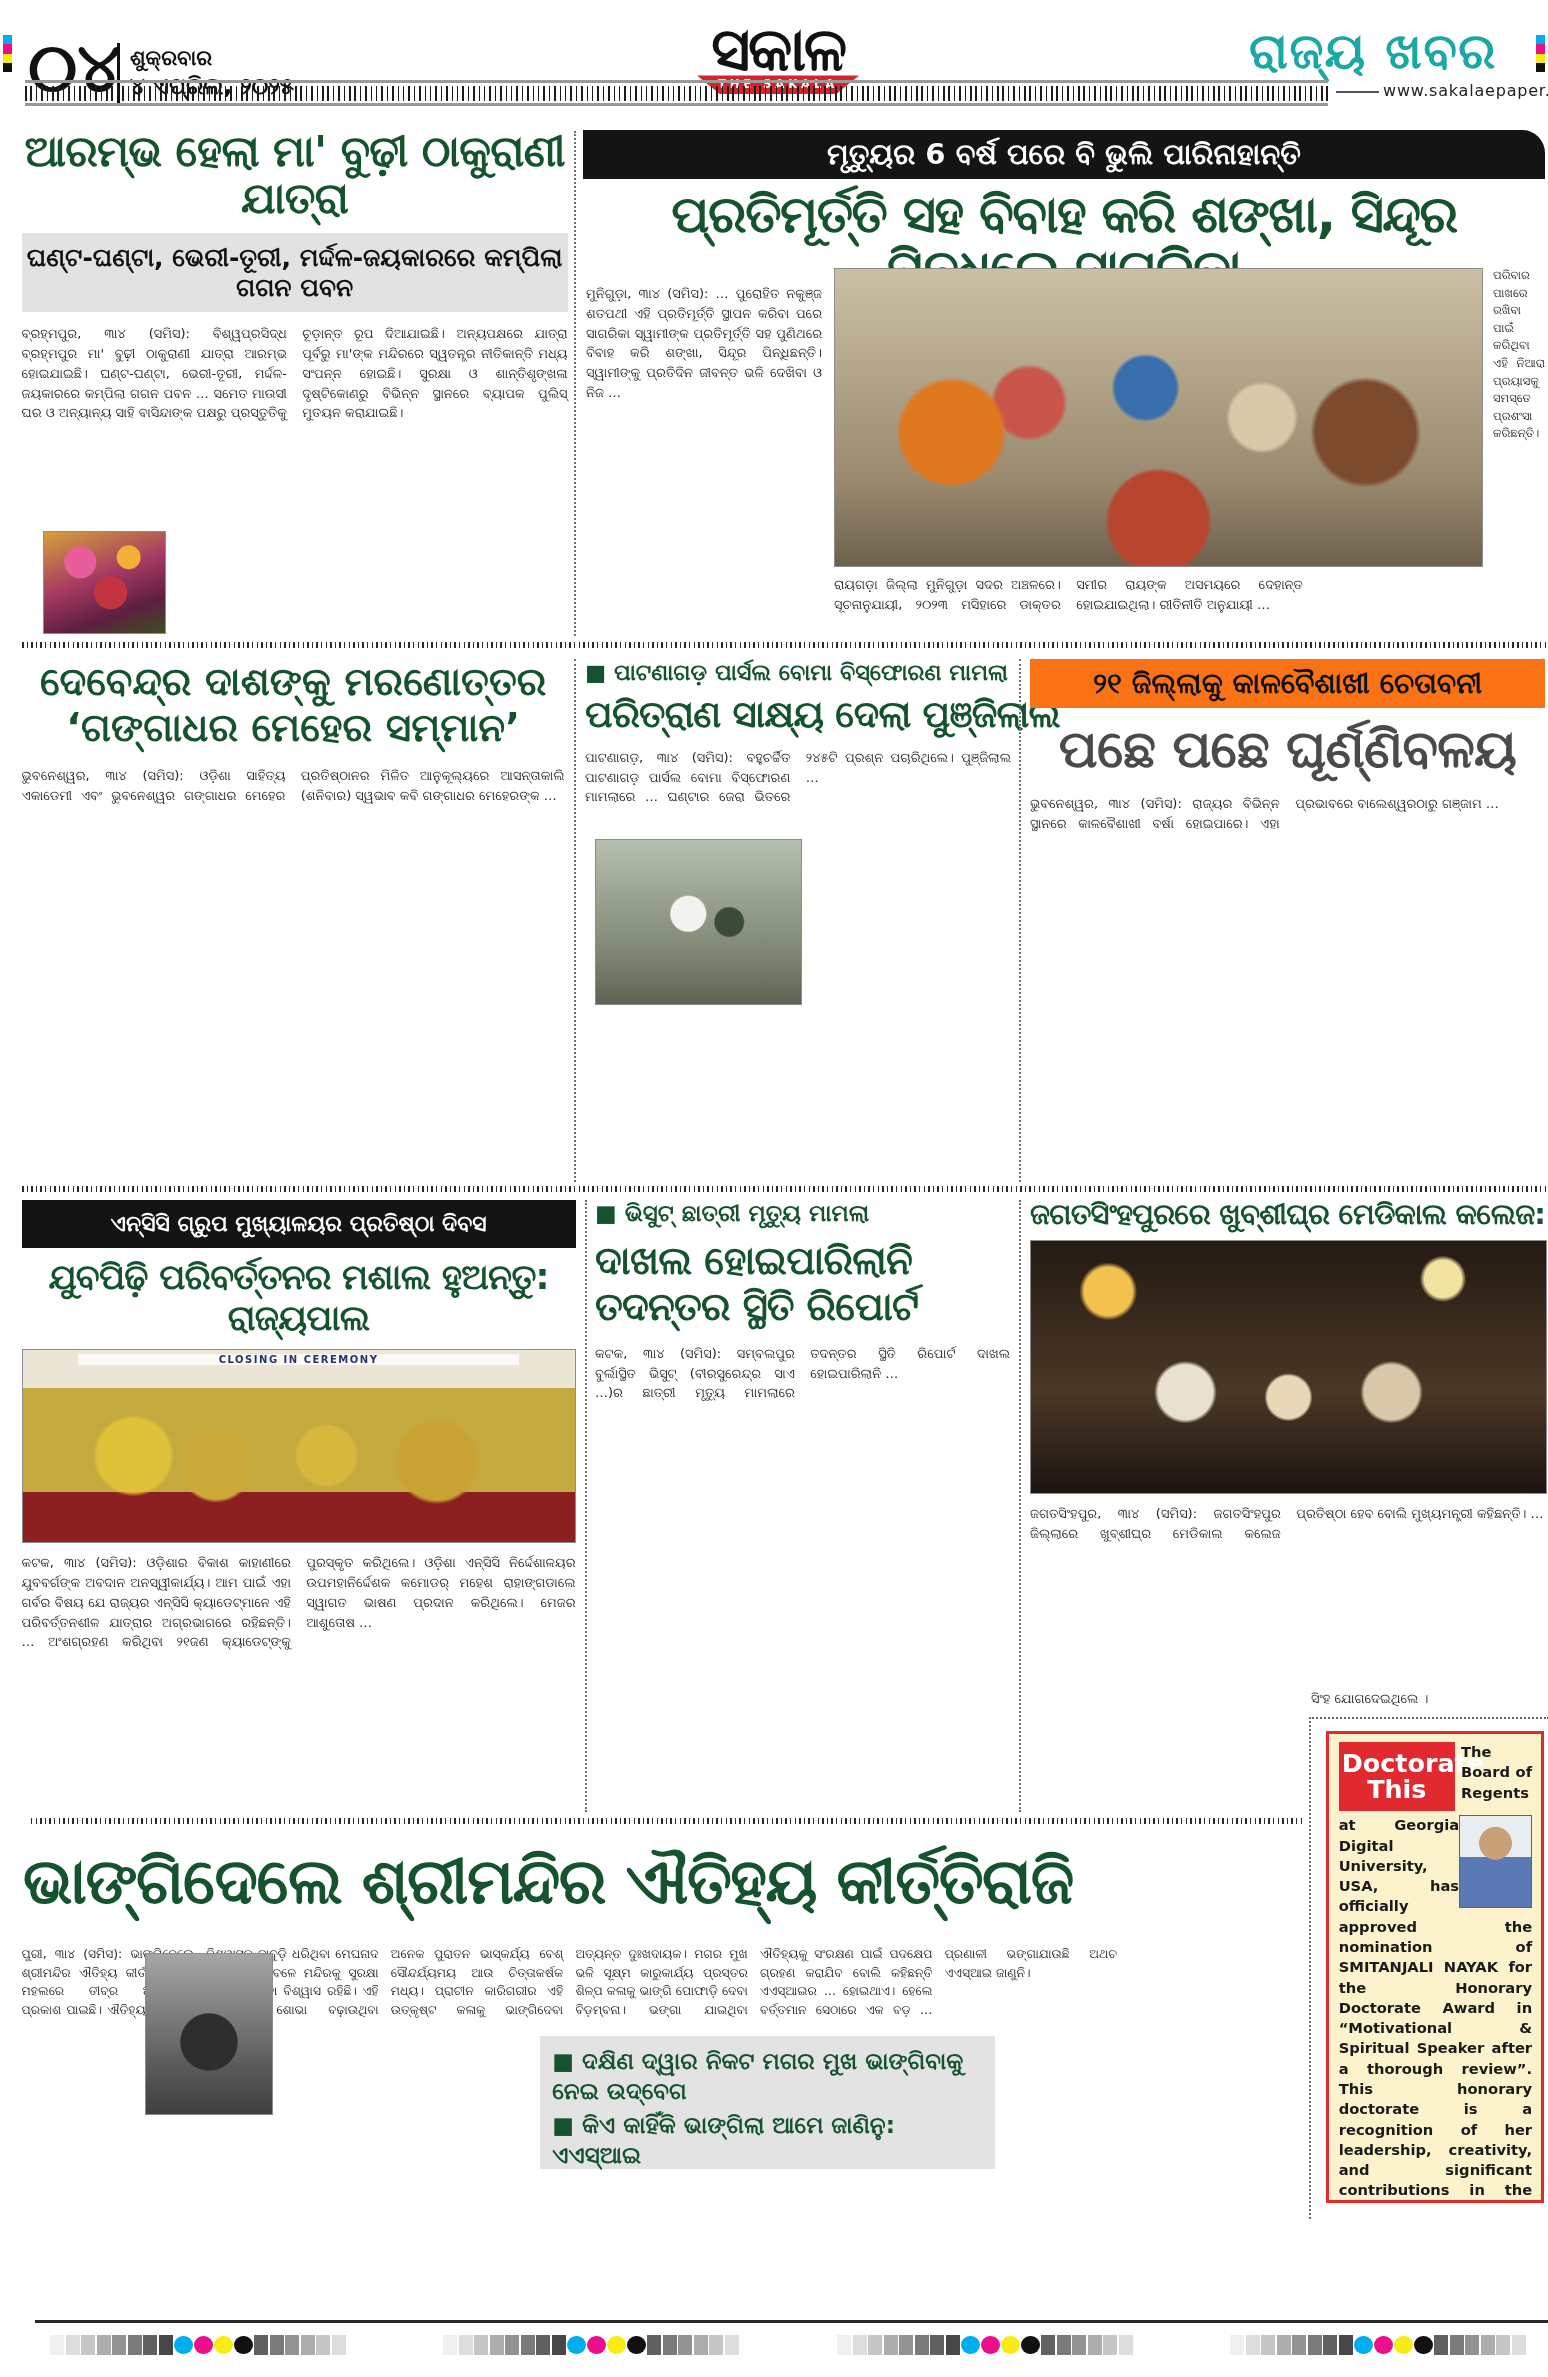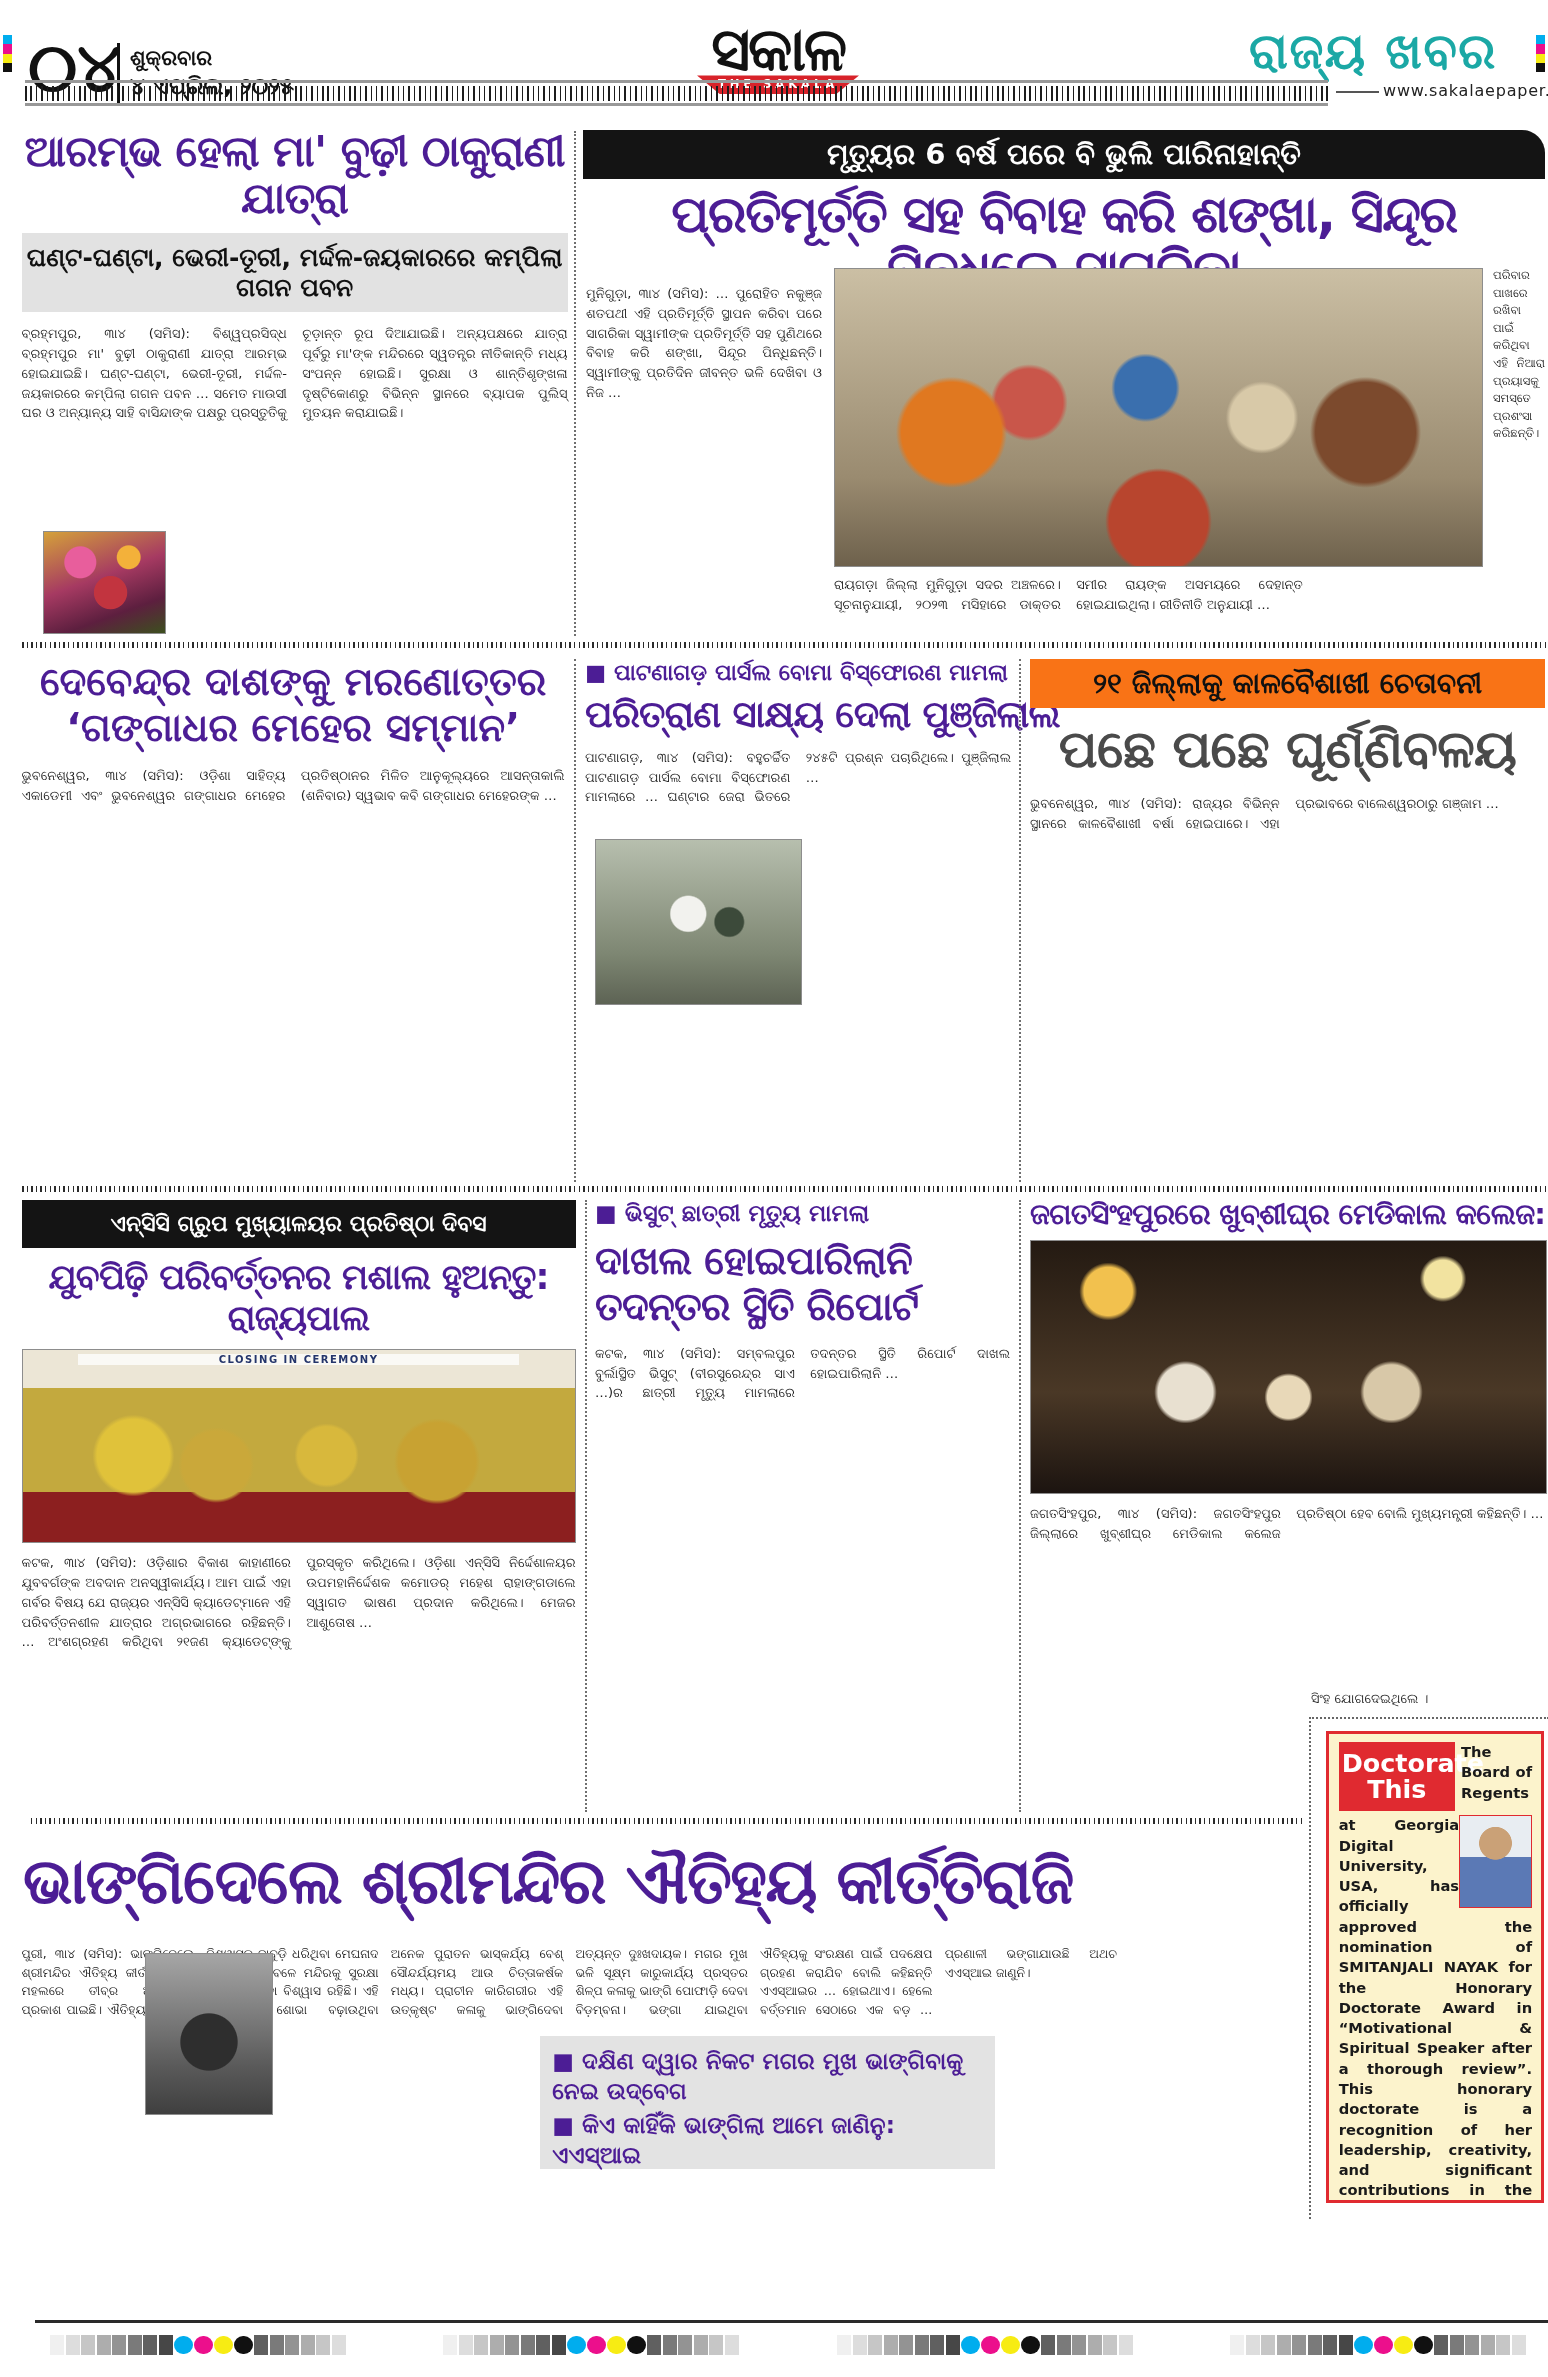--- a/index.html
+++ b/index.html
@@ -1,19 +1,19 @@
 <!DOCTYPE html>
 <html style="font-size:12.3px"><head>
 <meta charset="utf-8">
 <style>
   html,body{margin:0;padding:0;background:#fff;}
   .page{position:relative;width:1548px;height:2377px;background:#fff;overflow:hidden;
         font-family:"DejaVu Sans","Liberation Sans",sans-serif;color:#111;}
   .abs{position:absolute;}
-  .hl{font-weight:800;color:#4c1d95;}
+  .hl{font-weight:800;color:#14532d;}
   .center{text-align:center;}
   .body-text{font-size:13px;line-height:1.52;text-align:justify;color:#1d1d1d;}
   .cols2{column-count:2;column-gap:15.4px;}
   .cols3{column-count:3;column-gap:15.4px;}
   .cols7{column-count:7;column-gap:12.3px;}
   .tickline{height:6.2px;background:repeating-linear-gradient(90deg,#2b2b2b 0 1.5px,transparent 1.5px 4.6px);}
   .vdot{border-left:2.3px dotted #6f6f6f;width:0;}
   .kicker-black{background:#141414;color:#fff;font-weight:700;text-align:center;}
   .photo{border:1.5px solid #8d8d8d;box-sizing:border-box;}
   .barcode{background:repeating-linear-gradient(90deg,#1c1c1c 0 1.5px,transparent 1.5px 5.4px);}

